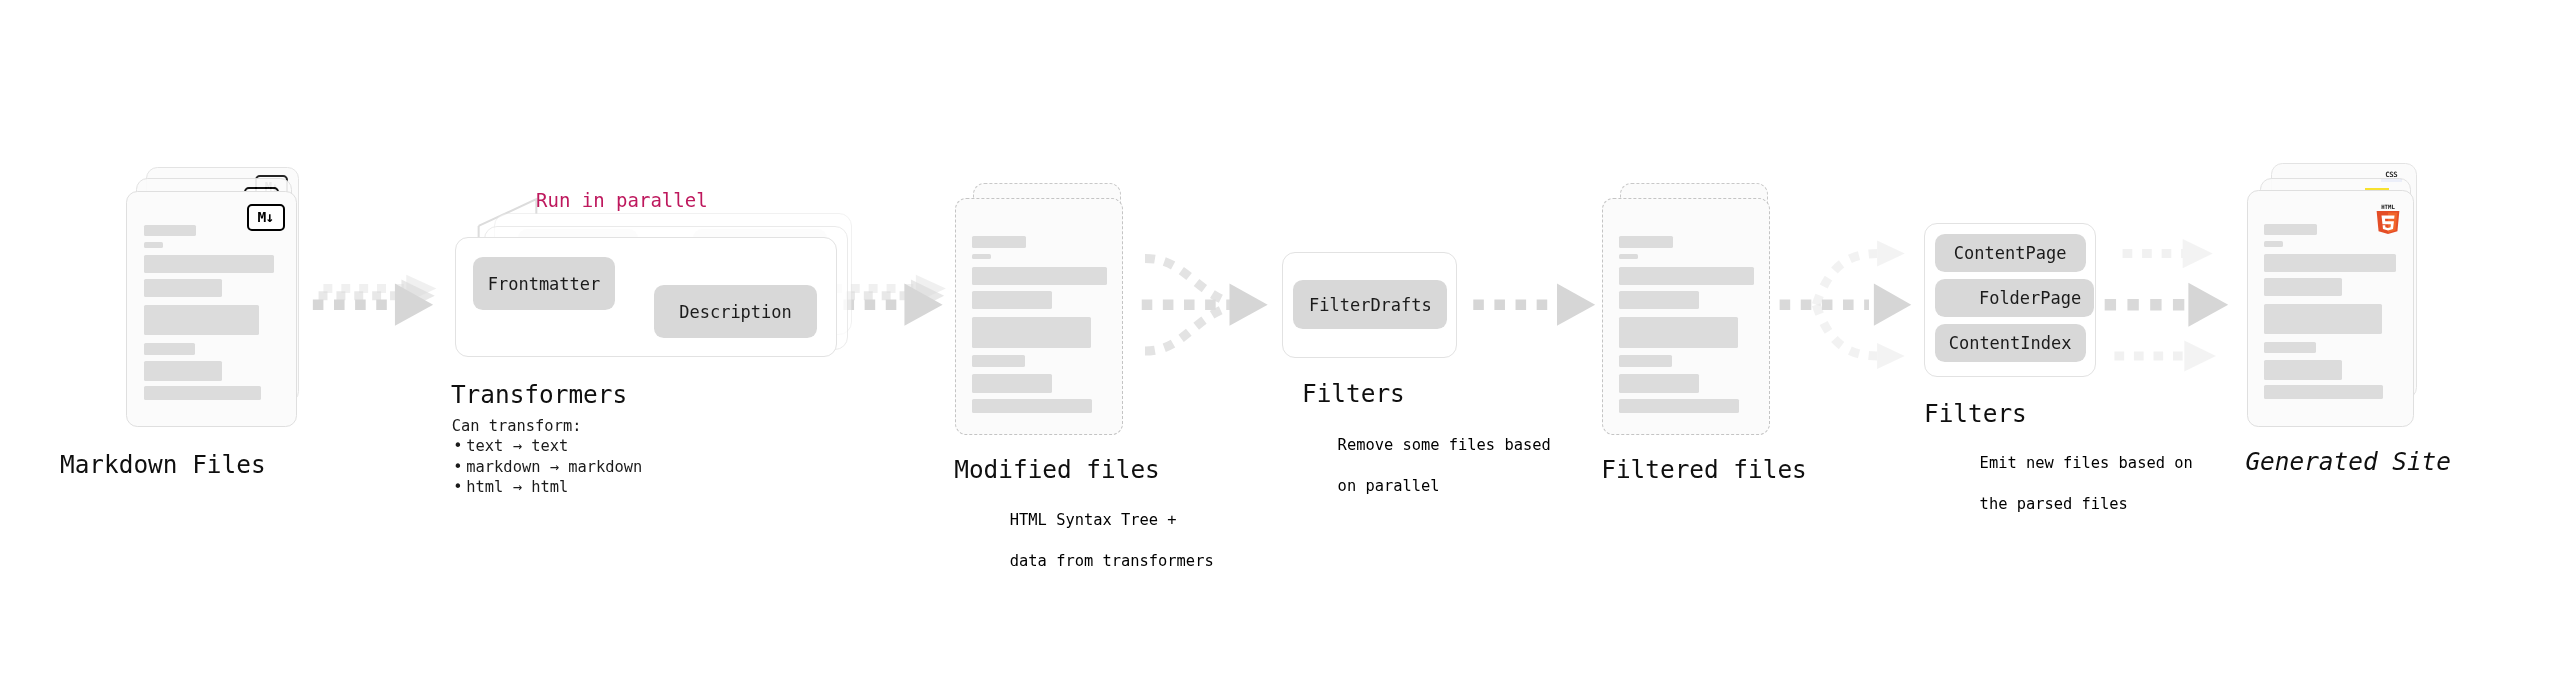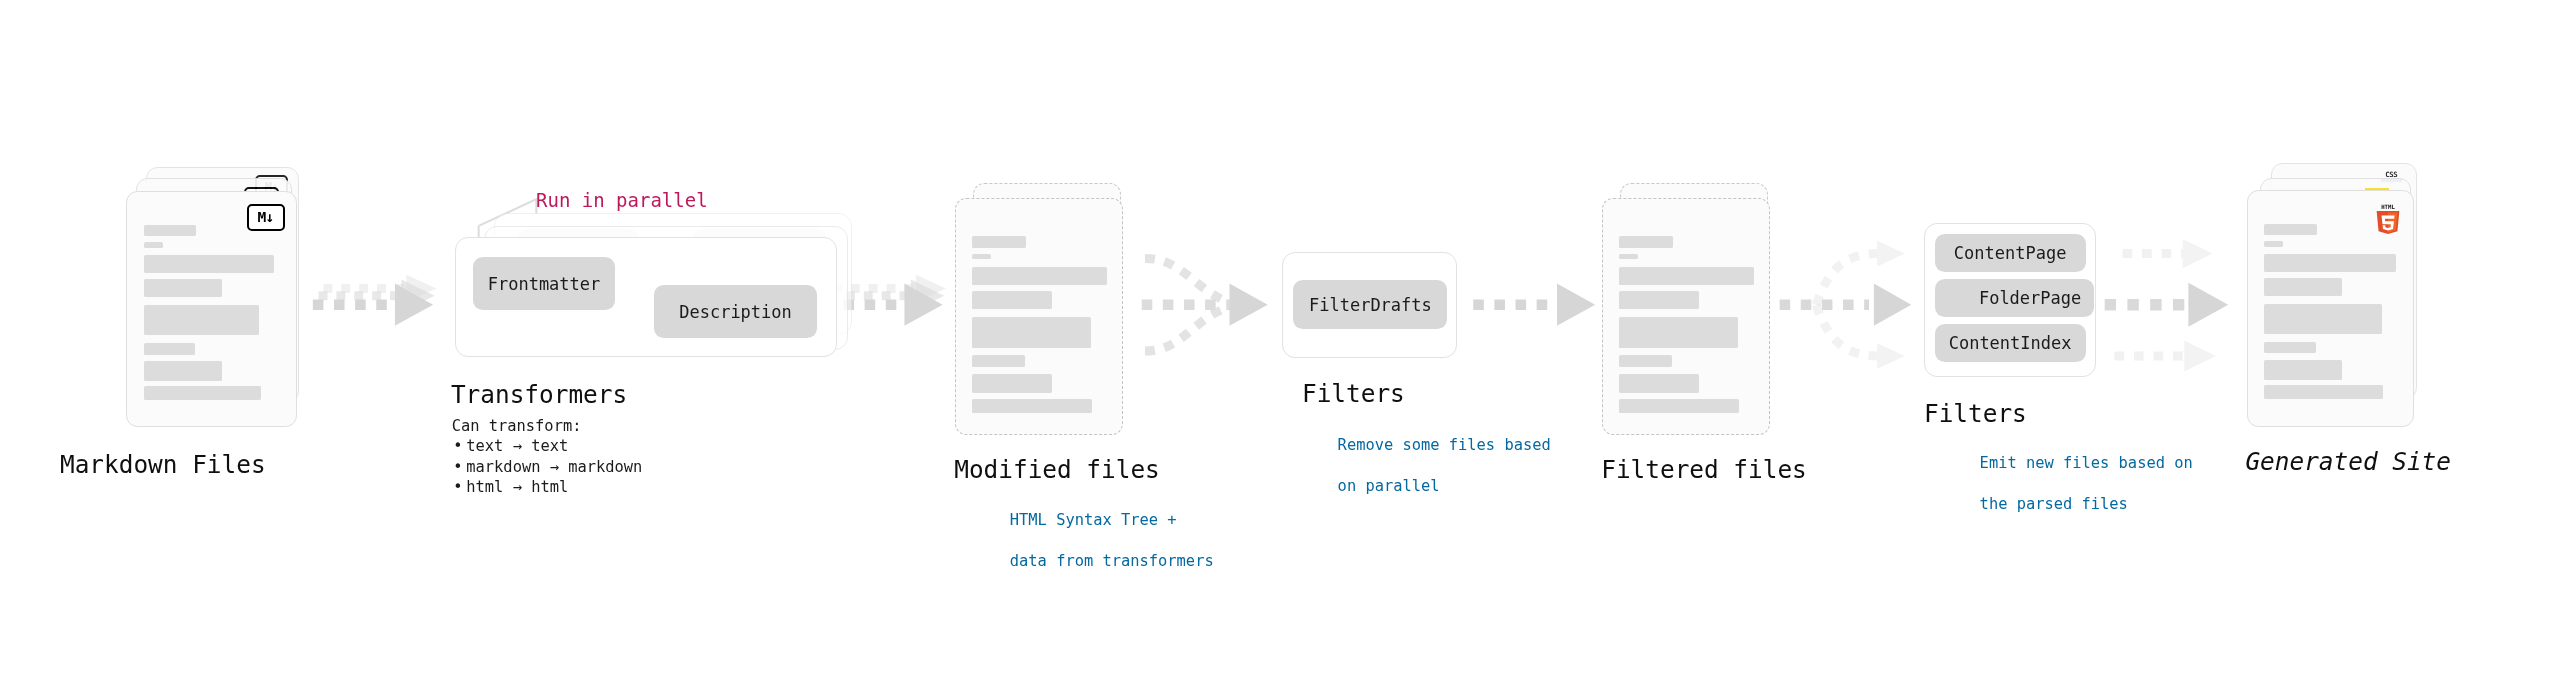--- a/index.html
+++ b/index.html
@@ -100,21 +100,21 @@
     position:absolute;
     font-size:24.4px;
     color:#0f0f0f;
     white-space:nowrap;
     letter-spacing:0px;
   }
   .subtitle{
     position:absolute;
     font-size:15.4px;
     line-height:20.3px;
-    color:#0369a1;
+    color:#000000;
     white-space:pre;
   }
   .parallel-label{
     position:absolute;
     font-size:19px;
     color:#be185d;
     white-space:nowrap;
   }
   .bullets{
     position:absolute;

